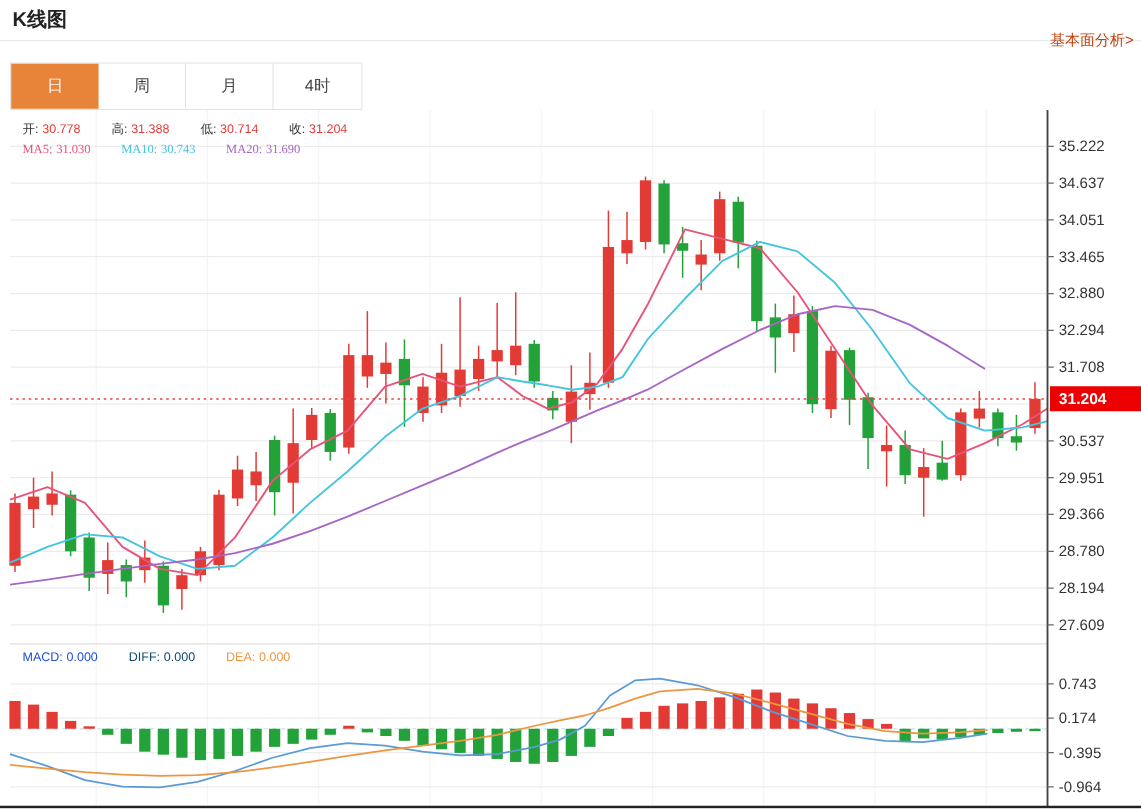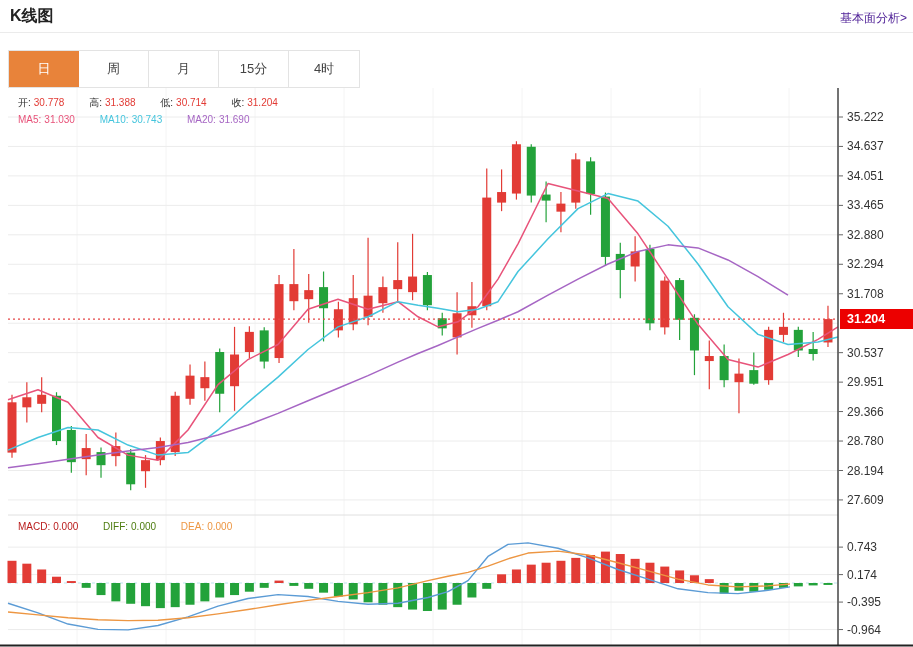--- a/index.html
+++ b/index.html
@@ -1,29 +1,29 @@
 <!DOCTYPE html>
 <html><head>
 <meta charset="utf-8">
 <style>
   html,body{margin:0;padding:0;}
   body{width:913px;height:647px;position:relative;background:#fff;overflow:hidden;
        font-family:"Liberation Sans","DejaVu Sans",sans-serif;}
   .header{position:absolute;left:0;top:0;width:913px;height:32px;border-bottom:1px solid #ebebeb;}
   .title{position:absolute;left:10px;top:6px;font-size:16px;font-weight:bold;color:#222;}
-  .fund-link{position:absolute;right:6px;top:10px;font-size:12px;color:#4c1d95;cursor:pointer;text-decoration:none;}
+  .fund-link{position:absolute;right:6px;top:24px;font-size:12px;color:#c2410c;cursor:pointer;text-decoration:none;}
   .tabs{position:absolute;left:8px;top:50px;height:38px;display:flex;border:1px solid #e3e3e3;box-sizing:border-box;background:#fff;}
   .tab{width:70px;height:100%;display:flex;align-items:center;justify-content:center;
        font-size:13px;color:#444;border-right:1px solid #e3e3e3;cursor:pointer;box-sizing:border-box;background:#fff;}
   .tab:last-child{border-right:none;}
   .tab.active{background:var(--accent,#e8833a);color:#fff;border-right:none;}
   svg#chart-svg{position:absolute;left:0;top:0;}
   .overlay{position:absolute;font-size:10px;white-space:nowrap;z-index:3;}
   .quote-row{left:18px;top:96px;}
-  .ma-row{left:18px;top:114px;}
+  .ma-row{left:18px;top:114px;font-family:Liberation Serif, serif;}
   .macd-row{left:18px;top:521px;}
   .grp{margin-right:22px;}
   .grp b{font-weight:normal;margin-right:3px;}
   .price-tag{position:absolute;left:840px;top:309px;width:73px;height:20px;z-index:4;
              color:#fff;font-size:12.5px;line-height:20px;padding-left:7px;box-sizing:border-box;font-weight:bold;}
 </style>
 </head>
 <body style="--accent: #e8833a;">
 
 <svg id="chart-svg" width="913" height="647">
@@ -270,36 +270,35 @@
 
 <div class="header">
   <div class="title">K线图</div>
   <a class="fund-link">基本面分析&gt;</a>
 </div>
 
 <div class="tabs">
   <div class="tab active">日</div>
   <div class="tab">周</div>
   <div class="tab">月</div>
-  <div class="tab">15分</div>
   <div class="tab">4时</div>
 </div>
 
 <div class="overlay quote-row">
   <span class="grp"><b style="color:#333">开:</b><span style="color:#e23b35">30.778</span></span>
   <span class="grp"><b style="color:#333">高:</b><span style="color:#e23b35">31.388</span></span>
   <span class="grp"><b style="color:#333">低:</b><span style="color:#e23b35">30.714</span></span>
   <span class="grp"><b style="color:#333">收:</b><span style="color:#e23b35">31.204</span></span>
 </div>
 
 <div class="overlay ma-row">
   <span class="grp" style="color:#e8537a"><b>MA5:</b><span>31.030</span></span>
   <span class="grp" style="color:#45c5dd"><b>MA10:</b><span>30.743</span></span>
   <span class="grp" style="color:#a666c4"><b>MA20:</b><span>31.690</span></span>
 </div>
 
 <div class="overlay macd-row">
-  <span class="grp" style="color:#b91c1c"><b>MACD:</b><span>0.000</span></span>
-  <span class="grp" style="color:#4d7c0f"><b>DIFF:</b><span>0.000</span></span>
+  <span class="grp" style="color:#1d4ed8"><b>MACD:</b><span>0.000</span></span>
+  <span class="grp" style="color:#0c4a6e"><b>DIFF:</b><span>0.000</span></span>
   <span class="grp" style="color:#ed9642"><b>DEA:</b><span>0.000</span></span>
 </div>
 
 <div class="price-tag" style="background: rgb(236, 0, 0); top: 309.105px;">31.204</div>
 
 </body></html>

